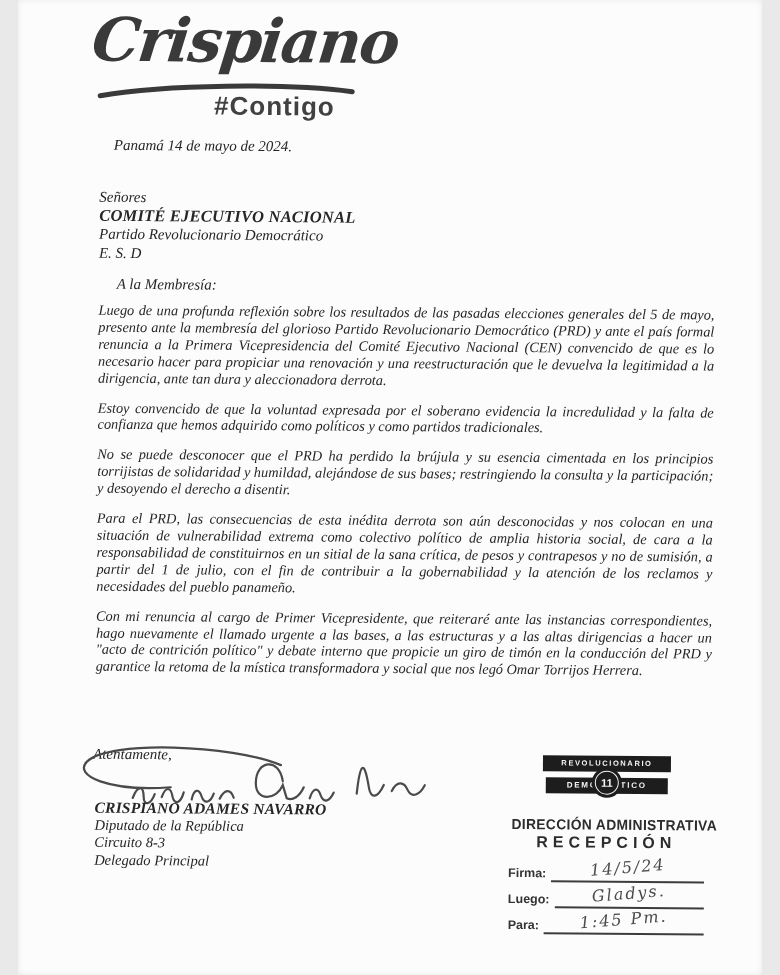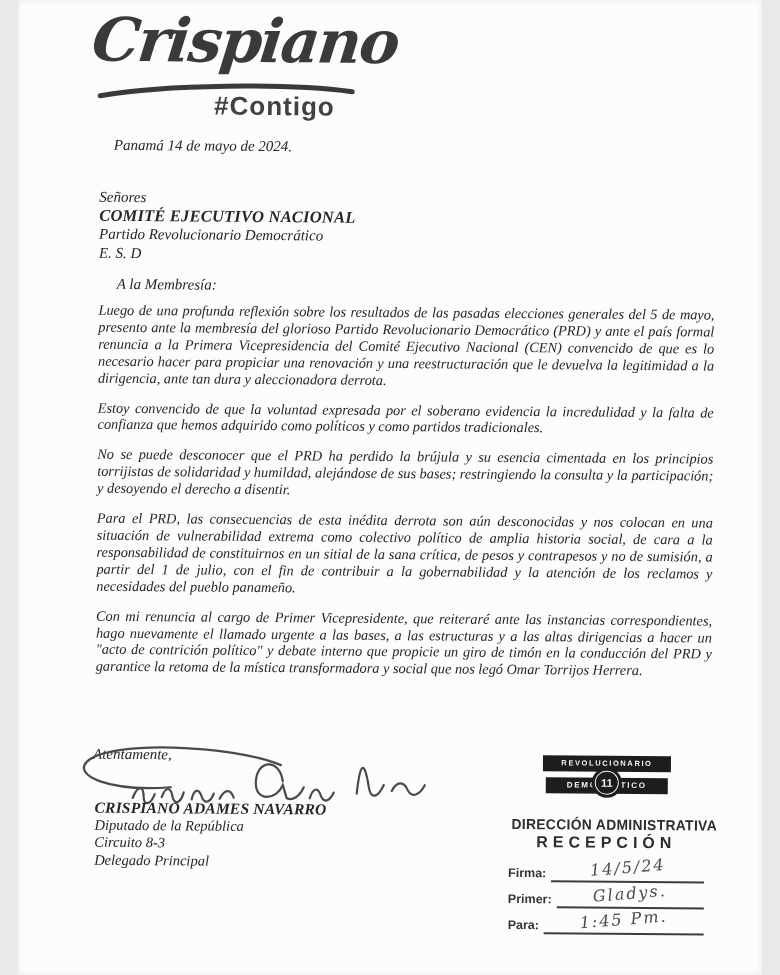--- a/index.html
+++ b/index.html
@@ -124,21 +124,21 @@
         <div class="stamp-line1">DIRECCIÓN ADMINISTRATIVA</div>
         <div class="stamp-line2">RECEPCIÓN</div>
         <div class="stamp-fields">
           <div class="stamp-row">
             <span class="lbl">Firma:</span>
             <span class="val">
               <span>14/5/24</span>
             </span>
           </div>
           <div class="stamp-row">
-            <span class="lbl">Primer:</span>
+            <span class="lbl">Luego:</span>
             <span class="val">
               <span>Gladys.</span>
             </span>
           </div>
           <div class="stamp-row">
             <span class="lbl">Para:</span>
             <span class="val">
               <span>1:45 Pm.</span>
             </span>
           </div>

